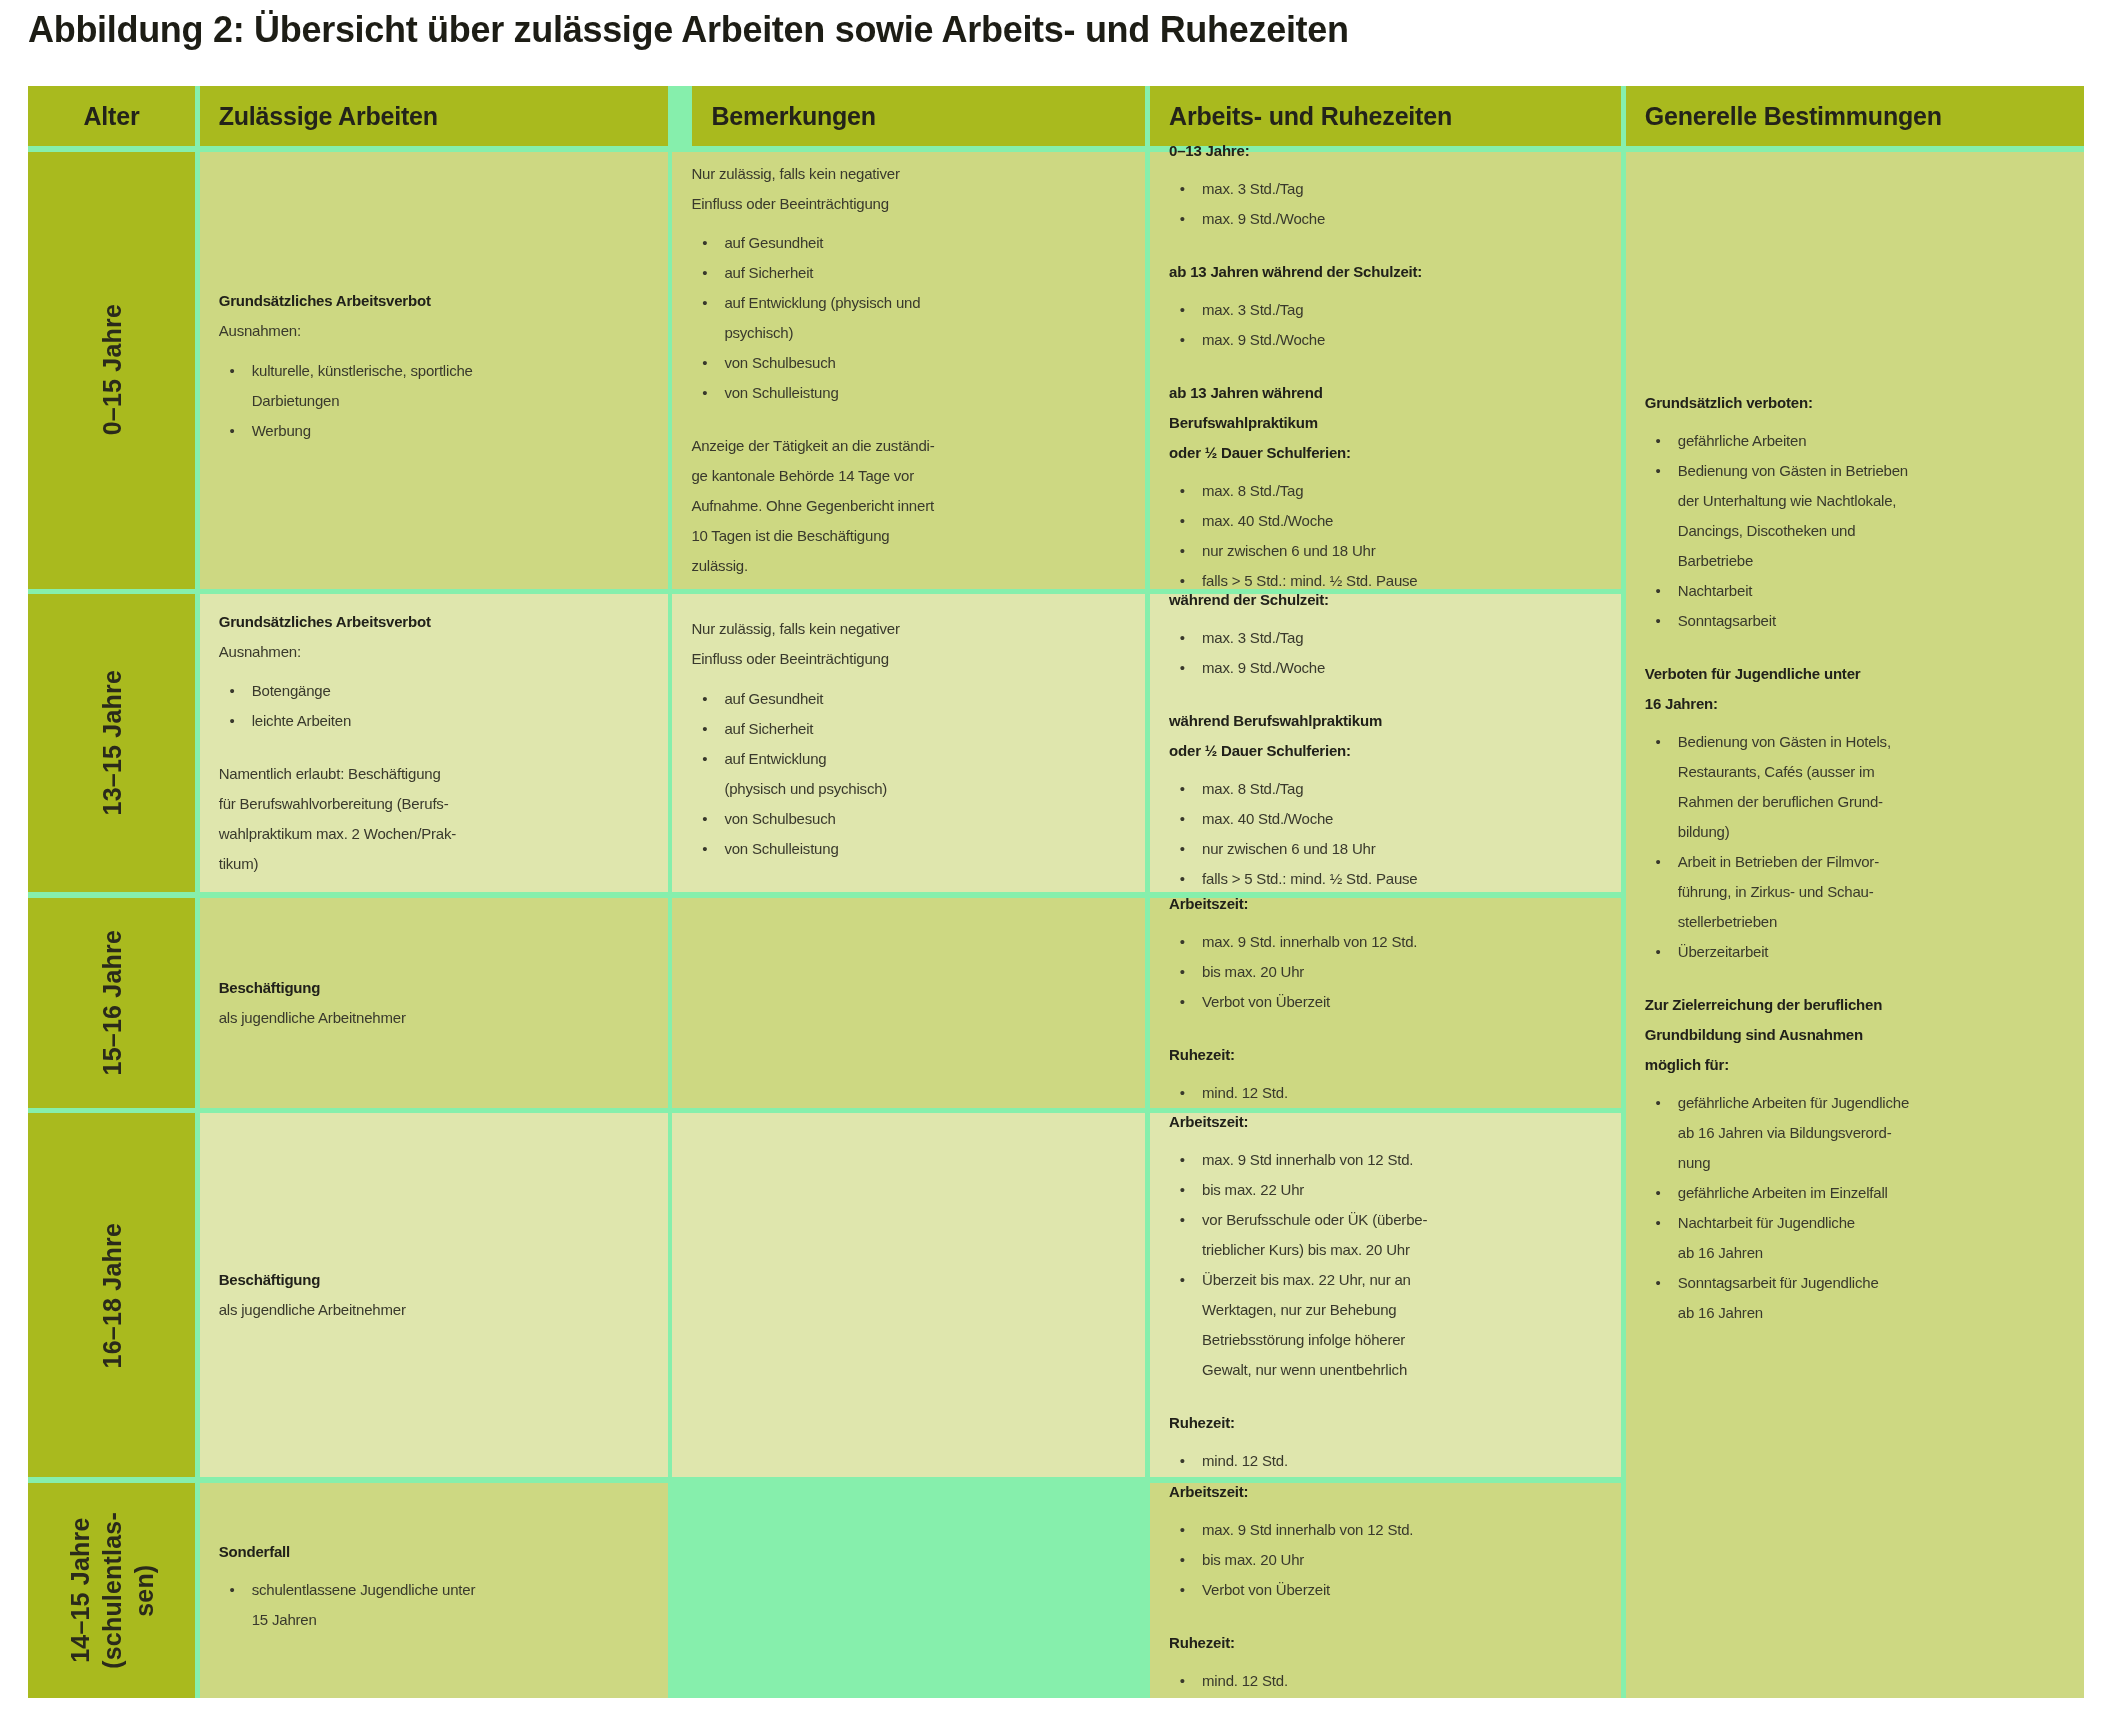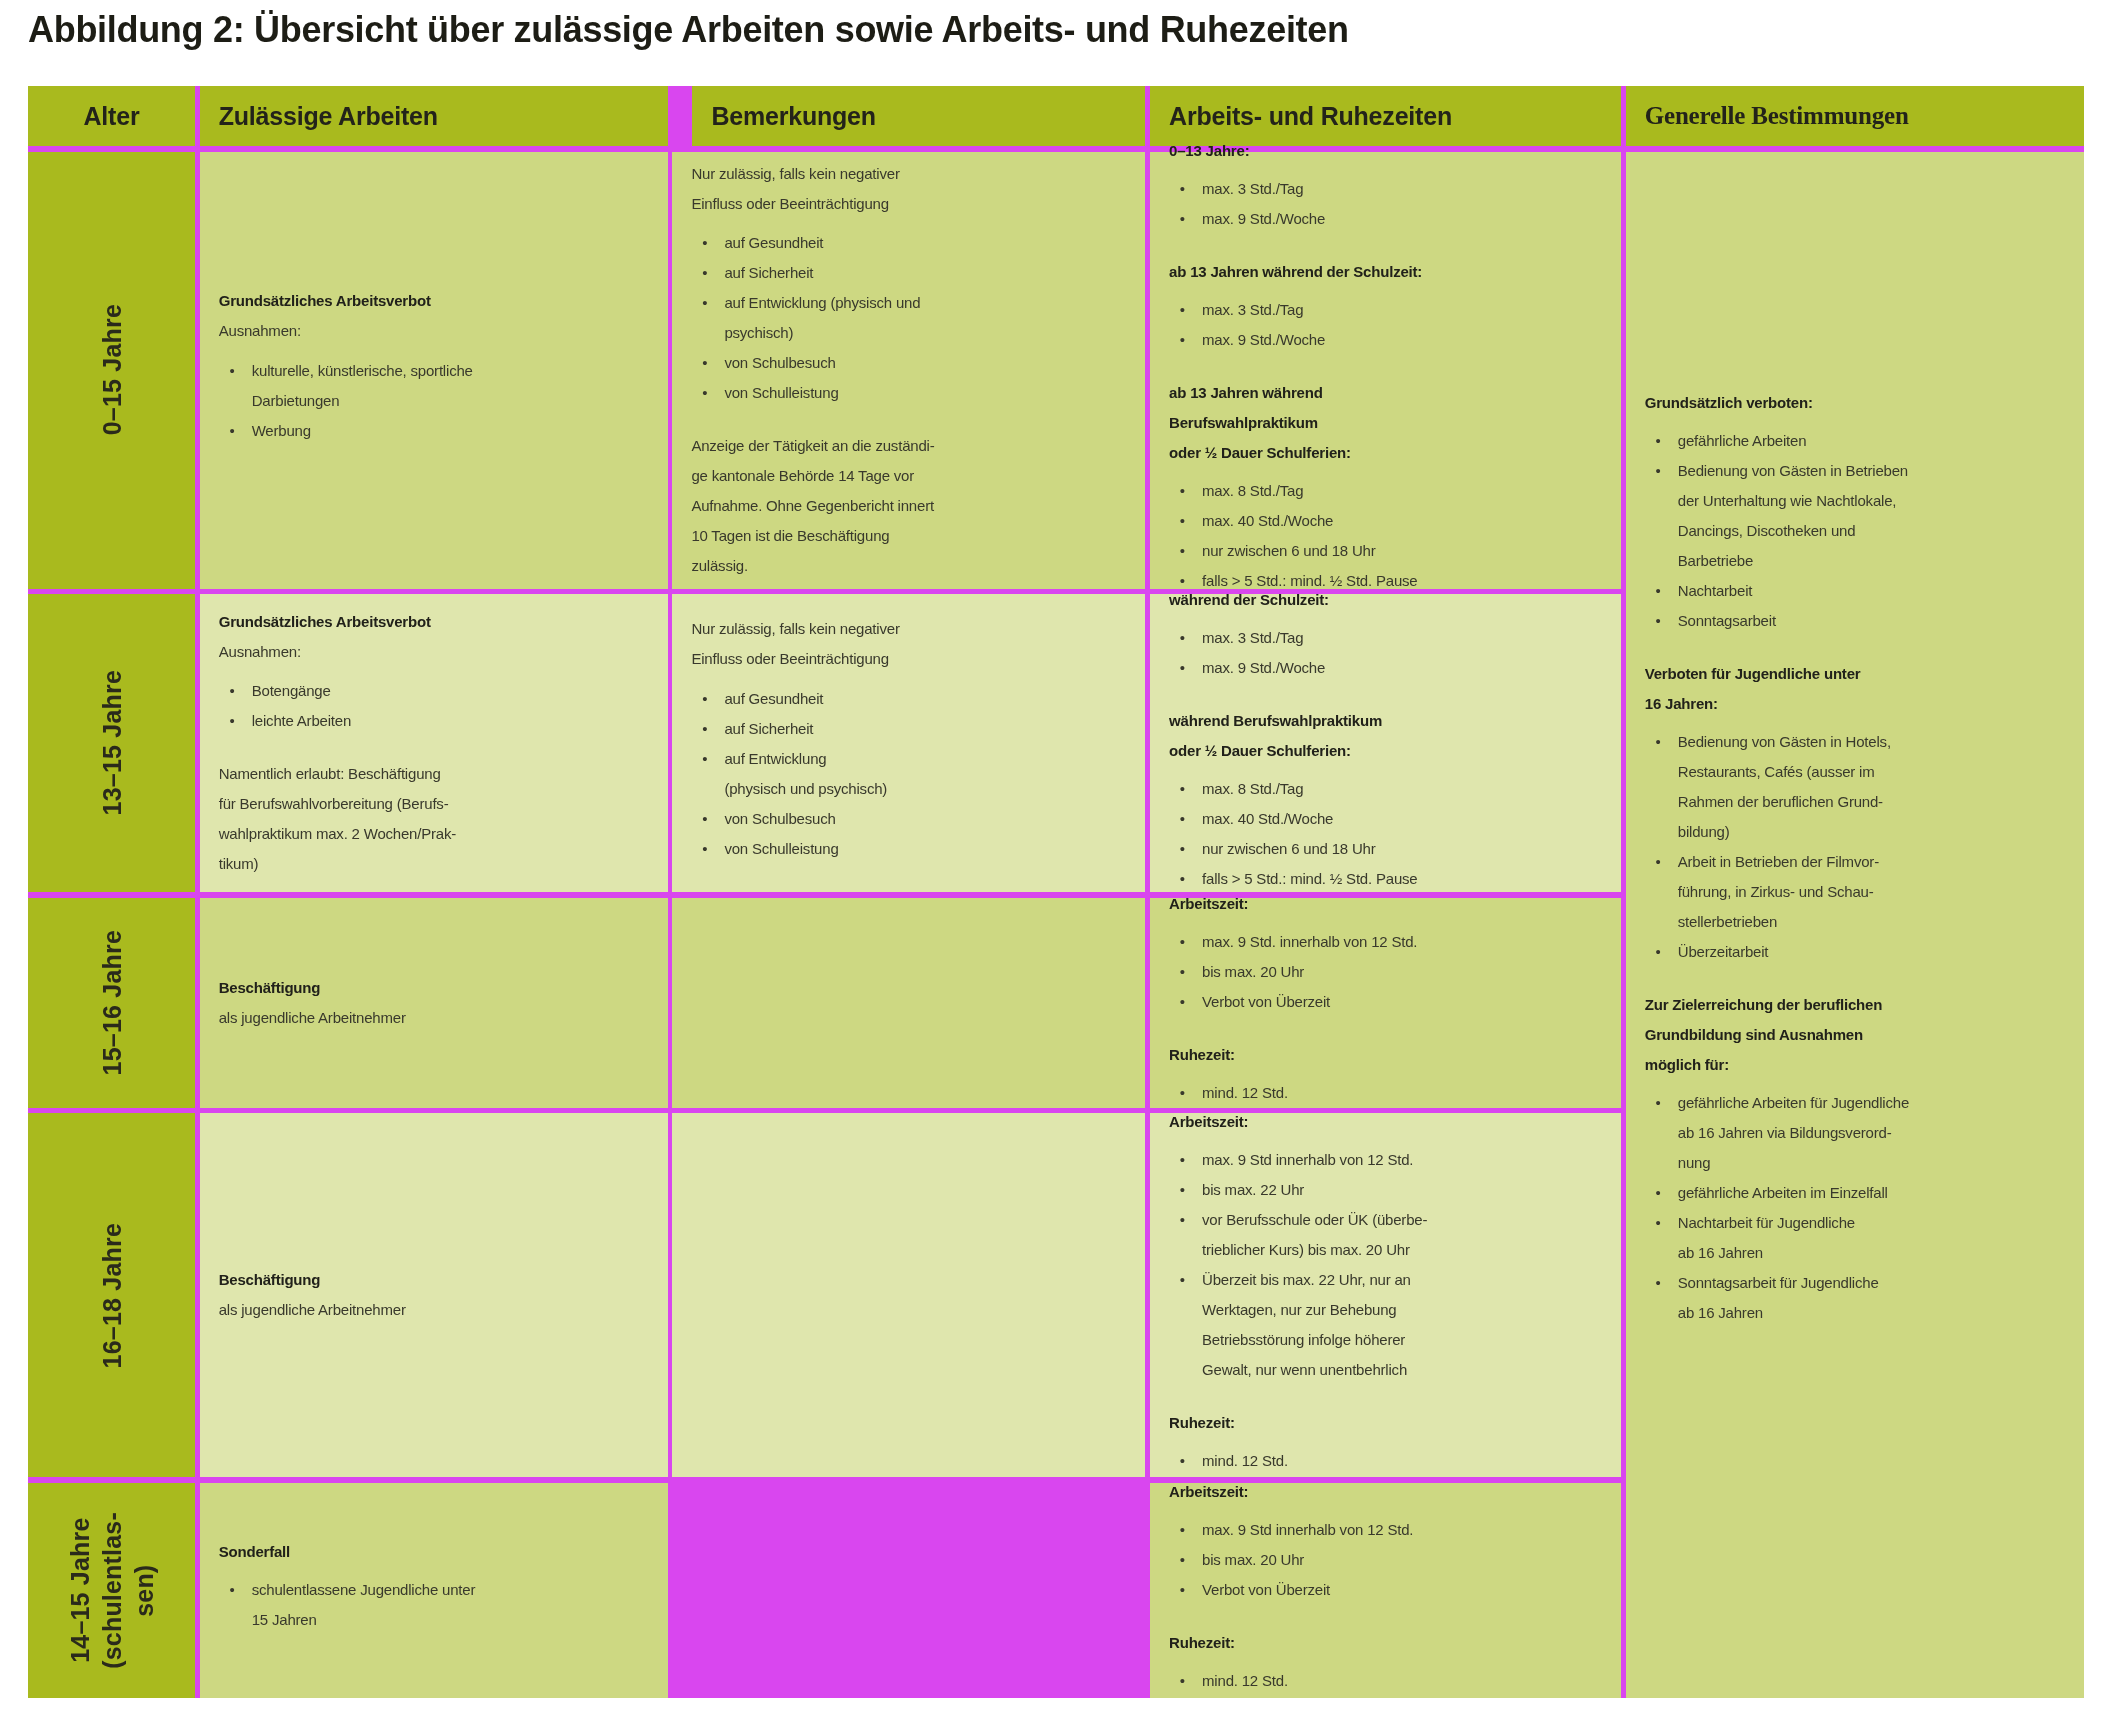--- a/index.html
+++ b/index.html
@@ -11,21 +11,21 @@
   .page-title{
     position:absolute;left:28px;top:9.4px;
     font-size:36px;font-weight:700;color:#1d1d15;letter-spacing:-0.3px;
   }
   .tablewrap{
     position:absolute;left:28px;top:86px;
     display:grid;
     grid-template-columns:167px 468px 473px 471px 458px;
     grid-template-rows:60px 437px 298px 210px 364px 215px;
     gap:5.6px 4.7px;
-    background:#d946ef;
+    background:#86efac;
   }
   .hcell{
     background:var(--olive,#a9ba1e);
     display:flex;align-items:center;
     padding:0 15px 0 19px;
     font-size:25px;font-weight:700;color:#23231a;letter-spacing:-0.2px;
   }
   .hcell.center{justify-content:center;padding:0;}
   .acell{
     background:var(--olive,#a9ba1e);
@@ -58,21 +58,21 @@
 </style>
 </head>
 <body>
 
 <div class="page-title">Abbildung 2: Übersicht über zulässige Arbeiten sowie Arbeits- und Ruhezeiten</div>
 <div class="tablewrap" id="table">
     <div class="hcell center" style="grid-area: 1 / 1;">Alter</div>
     <div class="hcell" style="grid-area: 1 / 2;">Zulässige Arbeiten</div>
     <div class="hcell" style="grid-area: 1 / 3; margin-left: 20px;">Bemerkungen</div>
     <div class="hcell" style="grid-area: 1 / 4;">Arbeits- und Ruhezeiten</div>
-    <div class="hcell" style="grid-area: 1 / 5; font-family: Liberation Serif, serif;">Generelle Bestimmungen</div>
+    <div class="hcell" style="grid-area: 1 / 5;">Generelle Bestimmungen</div>
     <div class="acell" style="grid-area: 2 / 1;">
       <div class="rot">0–15 Jahre</div>
     </div>
     <div class="cell medium" style="grid-area: 2 / 2;">
       <div class="block">
         <div class="h">Grundsätzliches Arbeitsverbot</div>
         <div class="t">Ausnahmen:</div>
         <ul class="bl">
           <li>kulturelle, künstlerische, sportliche
 Darbietungen</li>

